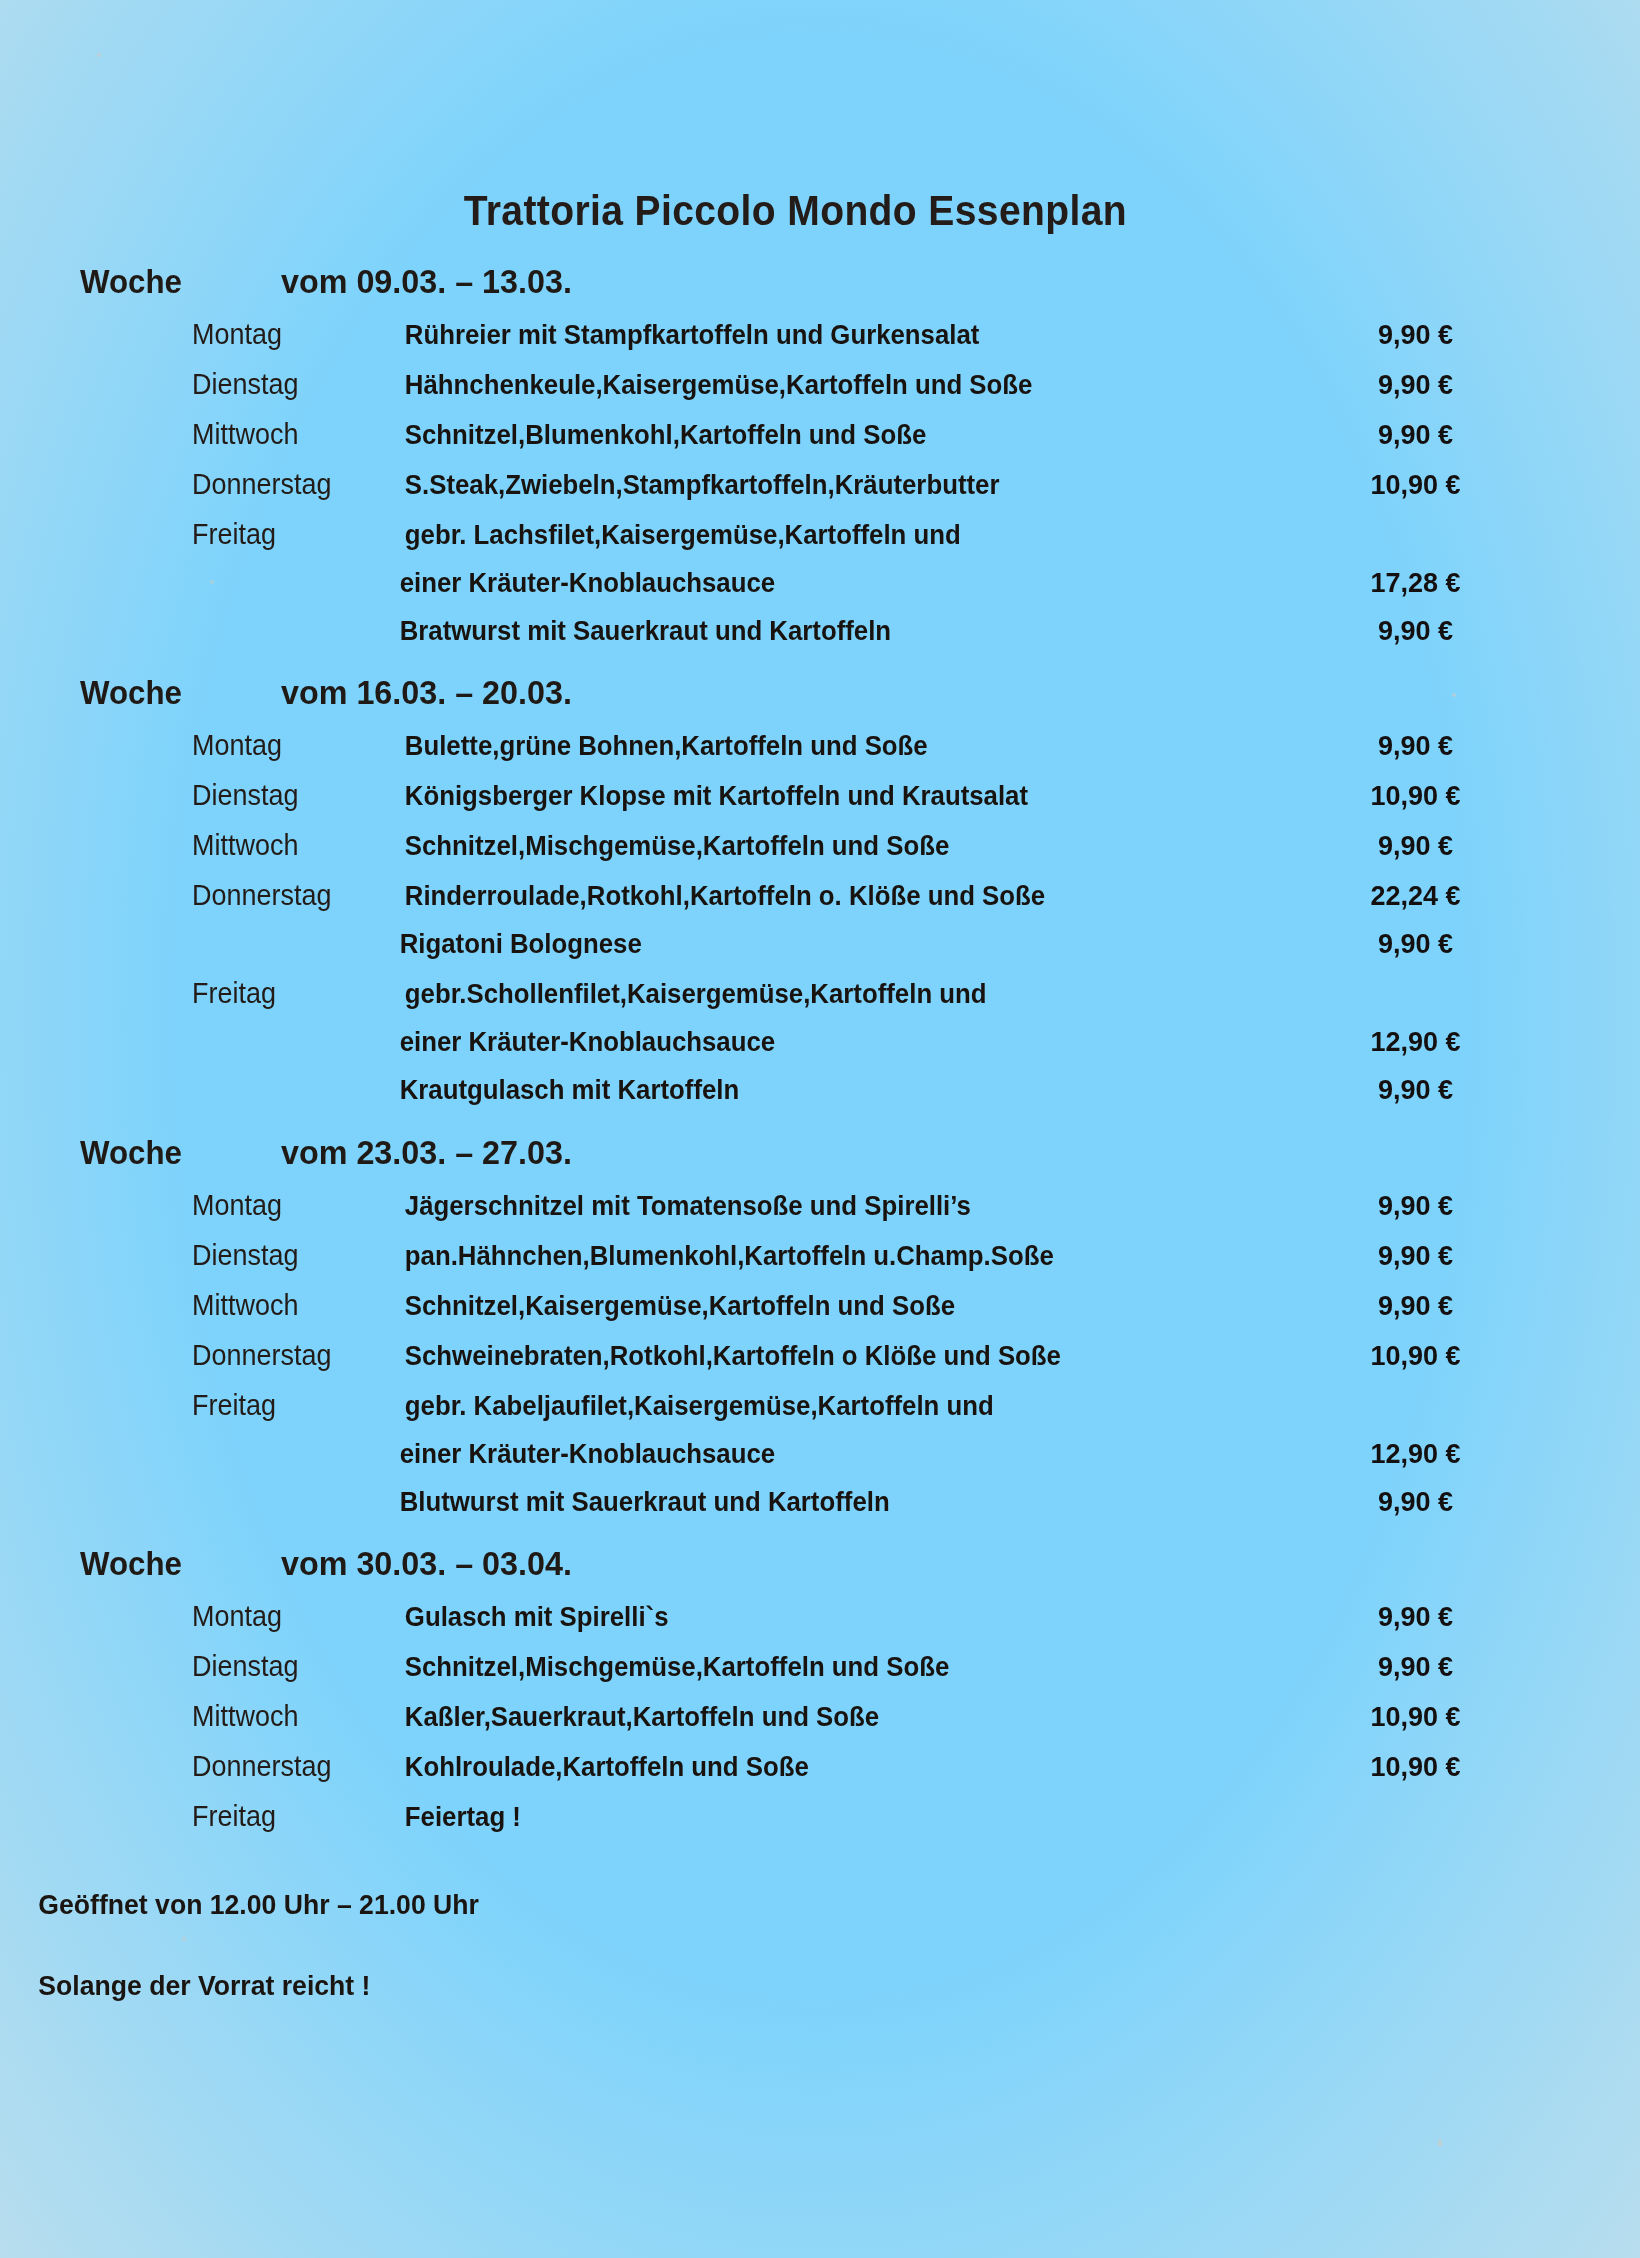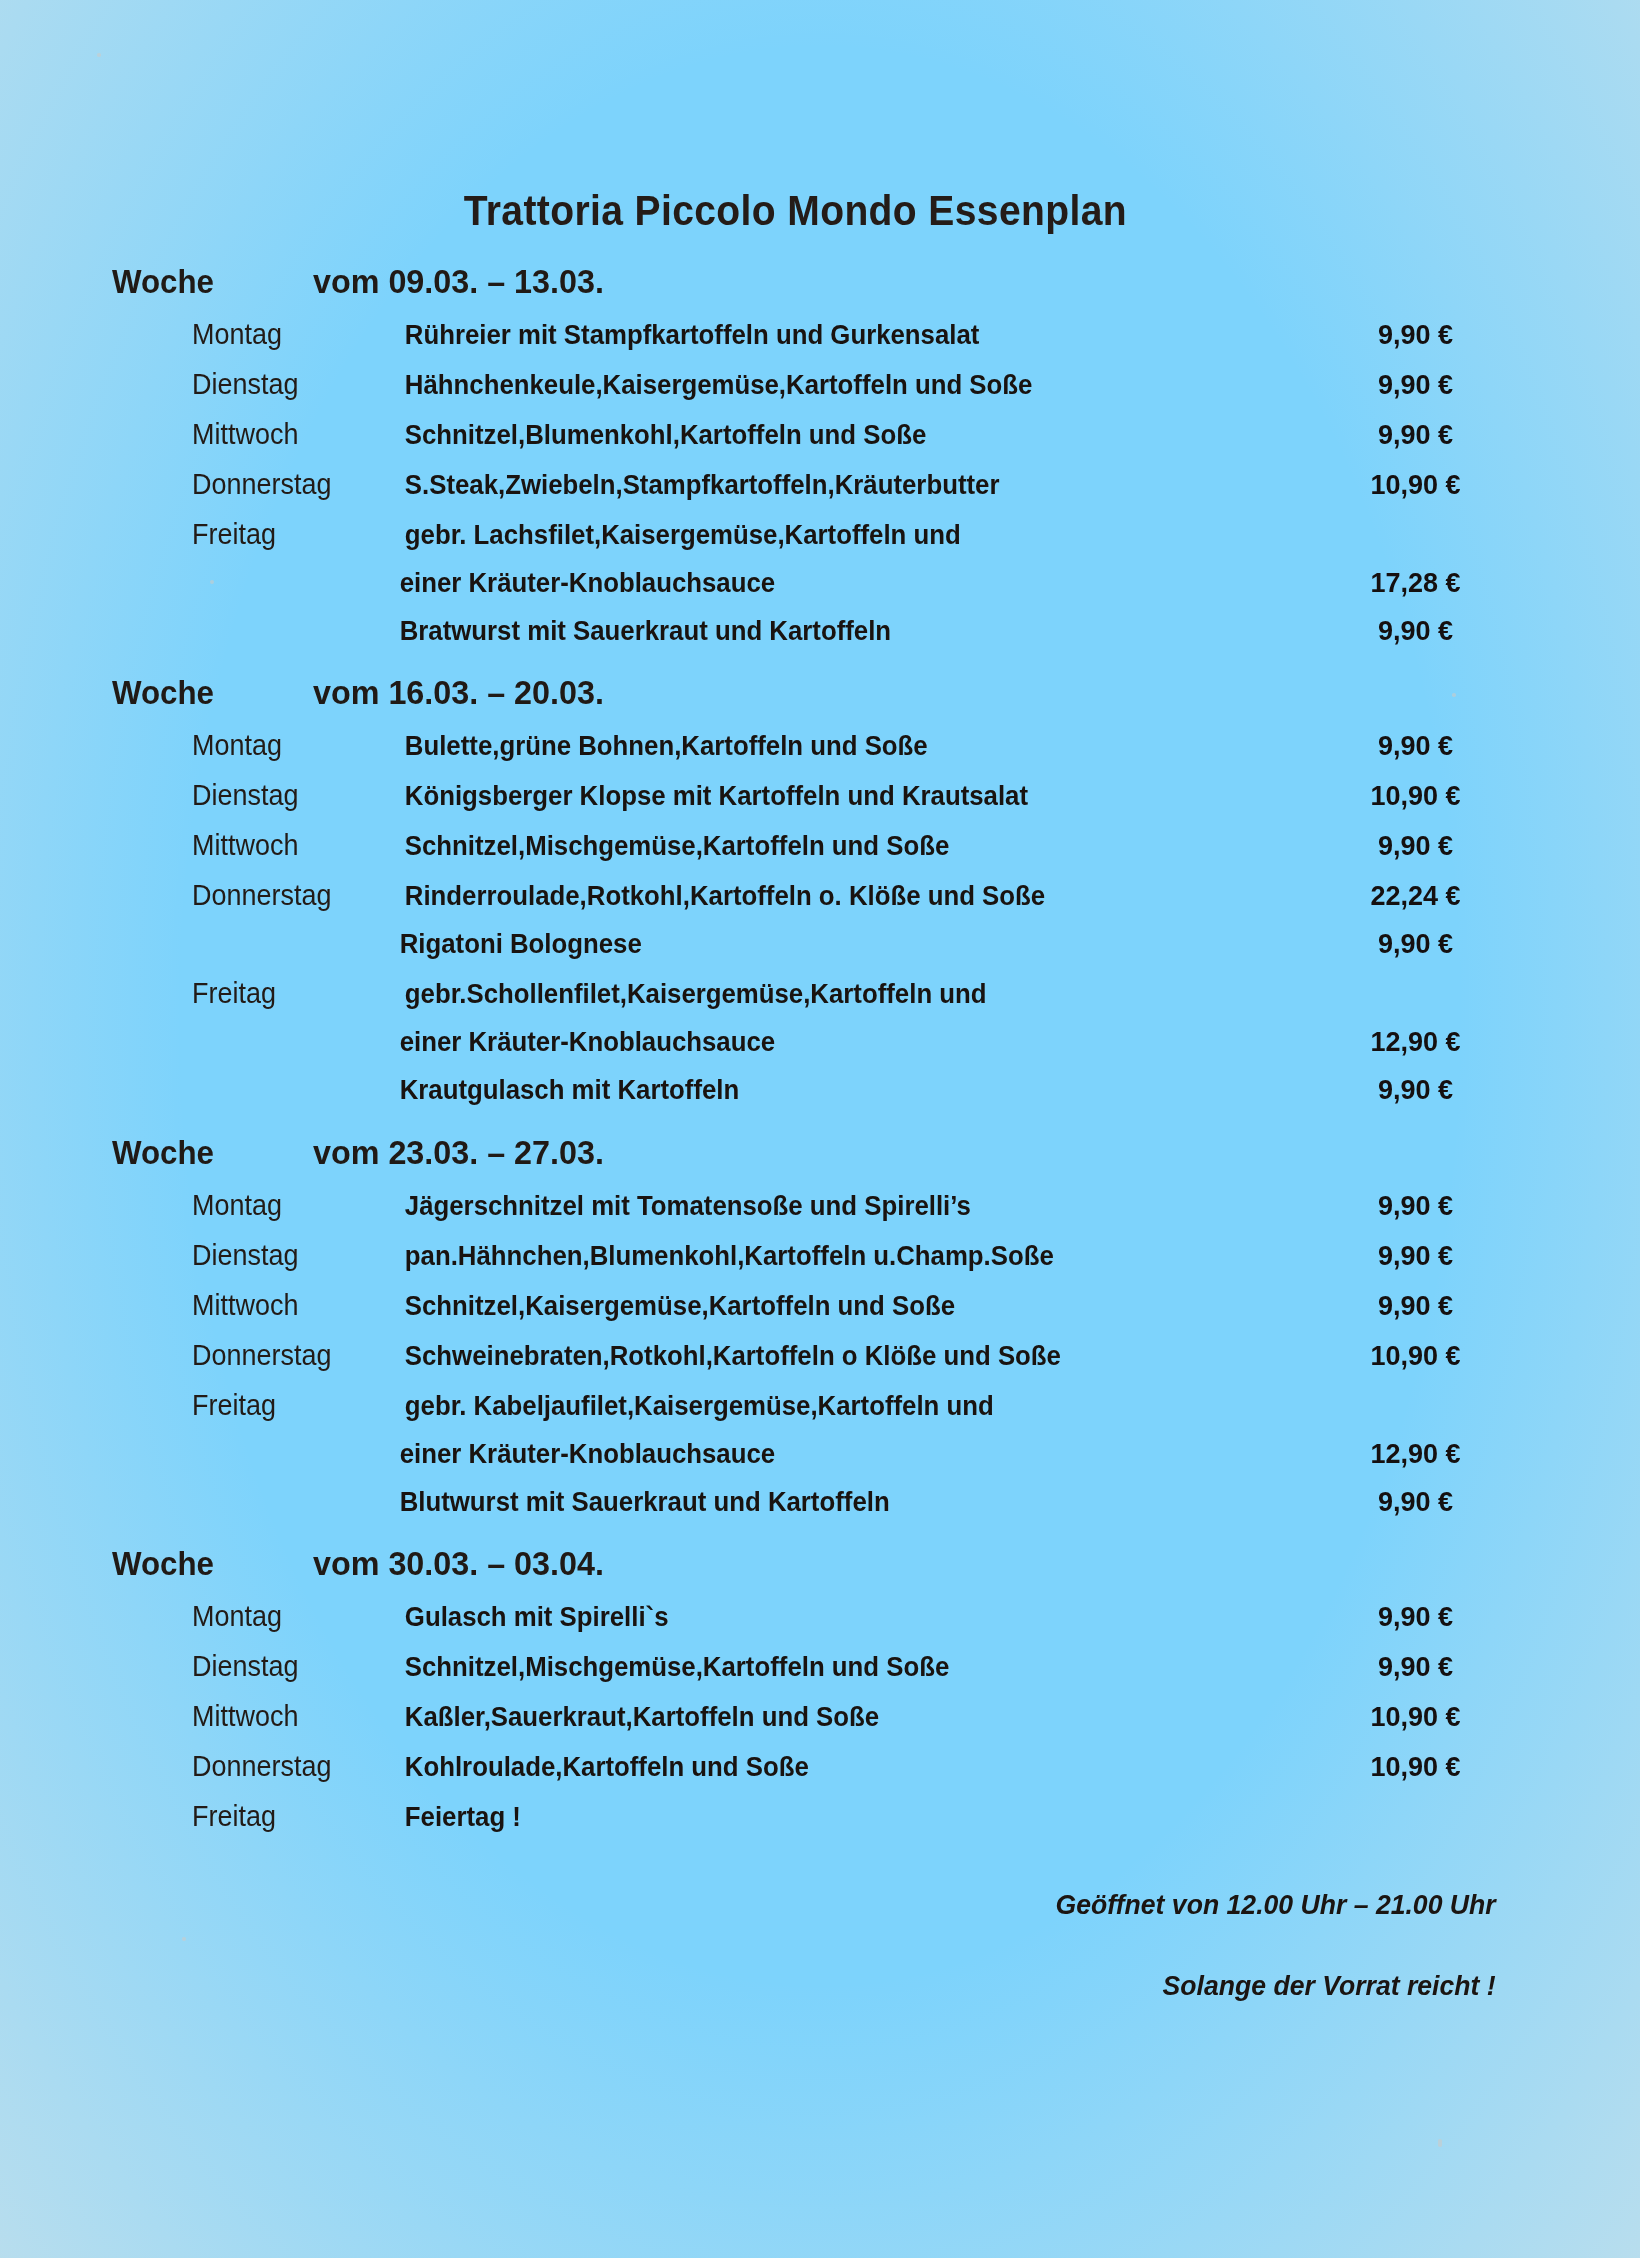--- a/index.html
+++ b/index.html
@@ -55,21 +55,21 @@
     transform: scaleX(0.93);
   }
 
   
   .week {
     margin-top: 26.5px;
   }
   .week-header {
     display: flex;
     align-items: flex-start;
-    padding-left: 112px;
+    padding-left: 80px;
   }
   .week-label {
     width: 201px;
     flex: 0 0 201px;
     font-size: 34px;
     font-weight: 600;
     color: #201a16;
     transform: scaleX(0.92);
     transform-origin: left center;
   }
@@ -115,23 +115,22 @@
     padding-right: 132px;
     font-size: 27px;
     font-weight: 700;
     color: #151010;
     white-space: nowrap;
   }
 
   
   .footer {
     margin-top: 56px;
-    text-align: right;
+    text-align: left;
     padding-right: 106px;
-    font-style: italic;
   }
   .footer-line {
     font-size: 28px;
     font-weight: 600;
     color: #1b1512;
     transform: scaleX(0.95);
   }
   .footer-line.second {
     margin-top: 49px;
   }

